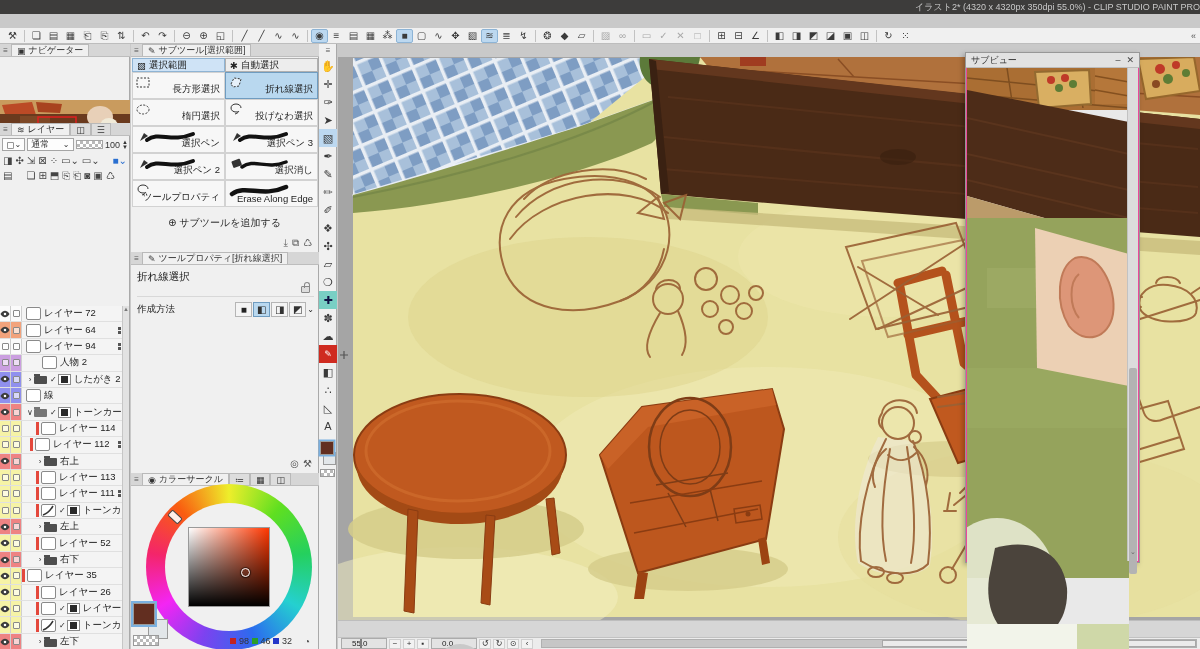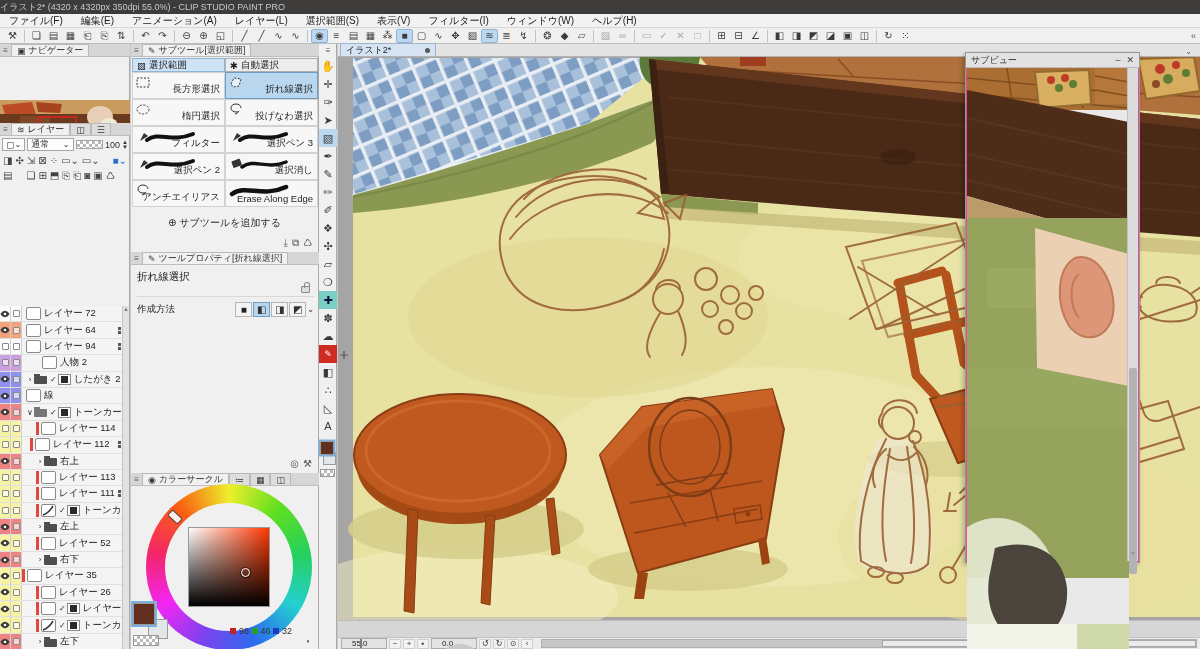--- a/index.html
+++ b/index.html
@@ -1,21 +1,21 @@
 <!DOCTYPE html>
 <html><head>
 <meta charset="utf-8">
 <style>
 *{box-sizing:border-box;margin:0;padding:0}
 html,body{background:#888}
 .app{position:relative;width:1200px;height:649px;overflow:hidden;background:#c9c9c9;
  font-family:"Liberation Sans","DejaVu Sans",sans-serif;color:#222;-webkit-user-select:none;user-select:none}
 
 .titlebar{position:absolute;left:0;top:0;width:100%;height:14px;background:#3d3c3b;color:#c9c9c9;
- font-size:9px;display:flex;align-items:center;justify-content:flex-start}
+ font-size:9px;display:flex;align-items:center;justify-content:flex-end}
 .menubar{position:absolute;left:0;top:14px;width:100%;height:14px;background:#f2f2f2;border-bottom:1px solid #d7d7d7;
  display:flex;align-items:center;font-size:10px;color:#1c1c1c}
 .menubar .mi{padding:0 9px;height:100%;display:flex;align-items:center;cursor:default}
 .cmdbar{position:absolute;left:0;top:28px;width:100%;height:16px;background:#f0f0f0;border-bottom:1px solid #bdbdbd;
  display:flex;align-items:center;padding-left:4px;overflow:hidden}
 .cmdbar .tbi{width:17px;height:14px;display:flex;align-items:center;justify-content:center;font-size:10px;color:#3b3b3b;border-radius:2px;flex:0 0 auto}
 .cmdbar .tbi.on{background:#bcd8f0;border:1px solid #8db4d6}
 .cmdbar .tbi.dim{color:#a9a9a9}
 .cmdbar .tsep{width:1px;height:12px;background:#c2c2c2;margin:0 3px;flex:0 0 auto}
 .cmdbar .tend{margin-left:auto;font-size:9px;color:#555;padding-right:4px}
@@ -118,31 +118,20 @@
 </style>
 </head>
 <body>
 
 <div class="app">
 
   <div class="titlebar">
     <span>イラスト2* (4320 x 4320px 350dpi 55.0%)  - CLIP STUDIO PAINT PRO</span>
   </div>
 
-  <div class="menubar" id="menubar">
-      <span class="mi">ファイル(F)</span>
-      <span class="mi">編集(E)</span>
-      <span class="mi">アニメーション(A)</span>
-      <span class="mi">レイヤー(L)</span>
-      <span class="mi">選択範囲(S)</span>
-      <span class="mi">表示(V)</span>
-      <span class="mi">フィルター(I)</span>
-      <span class="mi">ウィンドウ(W)</span>
-      <span class="mi">ヘルプ(H)</span>
-    </div>
 
   <div class="cmdbar" id="cmdbar">
       <span class="tbi">⚒</span>
       <span class="tsep"></span>
       <span class="tbi">❏</span>
       <span class="tbi">▤</span>
       <span class="tbi">▦</span>
       <span class="tbi">⎗</span>
       <span class="tbi">⎘</span>
       <span class="tbi">⇅</span>
@@ -673,21 +662,21 @@
     <span class="sticon"><svg width="16" height="14" viewBox="0 0 16 14">
               <path d="M13,6 C13,3.5 10.8,2 8,2 C5,2 3,3.6 3,6 C3,8.4 5.2,10 8,10 C9,10 10,9.8 10.7,9.4 C10,11 8.5,11.5 7,12" fill="none" stroke="#333"></path>
             </svg></span>
     <span class="stlabel">投げなわ選択</span>
         </div>
         <div class="stcell">
     <span class="sticon"><svg width="62" height="16" viewBox="0 0 62 16">
               <path d="M5,12 L9,4 L13,7 Z" fill="#333"></path>
               <path d="M12,11 C24,2 36,14 58,5" stroke="#111" stroke-width="4" fill="none" stroke-linecap="round"></path>
             </svg></span>
-    <span class="stlabel">フィルター</span>
+    <span class="stlabel">選択ペン</span>
         </div>
         <div class="stcell">
     <span class="sticon"><svg width="62" height="16" viewBox="0 0 62 16">
               <path d="M5,12 L9,4 L13,7 Z" fill="#333"></path>
               <path d="M12,11 C24,2 36,14 58,5" stroke="#111" stroke-width="4" fill="none" stroke-linecap="round"></path>
             </svg></span>
     <span class="stlabel">選択ペン 3</span>
         </div>
         <div class="stcell">
     <span class="sticon"><svg width="62" height="16" viewBox="0 0 62 16">
@@ -700,21 +689,21 @@
     <span class="sticon"><svg width="62" height="16" viewBox="0 0 62 16">
               <rect x="4" y="4" width="9" height="7" rx="1" fill="#333" transform="rotate(-20 8 7)"></rect>
               <path d="M14,11 C26,2 38,14 58,6" stroke="#111" stroke-width="3.5" fill="none" stroke-linecap="round"></path>
             </svg></span>
     <span class="stlabel">選択消し</span>
         </div>
         <div class="stcell">
     <span class="sticon"><svg width="16" height="14" viewBox="0 0 16 14">
               <path d="M13,6 C13,3.5 10.8,2 8,2 C5,2 3,3.6 3,6 C3,8.4 5.2,10 8,10 C9,10 10,9.8 10.7,9.4 C10,11 8.5,11.5 7,12" fill="none" stroke="#333"></path>
             </svg></span>
-    <span class="stlabel">アンチエイリアス</span>
+    <span class="stlabel">ツールプロパティ</span>
         </div>
         <div class="stcell">
     <span class="sticon"><svg width="62" height="16" viewBox="0 0 62 16">
               <path d="M4,11 C18,1 34,15 58,4" stroke="#111" stroke-width="4.5" fill="none" stroke-linecap="round"></path>
             </svg></span>
     <span class="stlabel">Erase Along Edge</span>
         </div>
       </div>
     <div class="staddrow" style="top:172px;">
       <span>⊕ </span><span>サブツールを追加する</span>
@@ -764,21 +753,21 @@
       <span class="ptab" style="background:#ddd">◫</span>
     </div>
     <div class="wheel" style="left:15px;top:11px;width:166px;height:166px;"></div>
     <div class="wheel-hole" style="left:34px;top:30px;width:128px;height:128px;"></div>
     <div class="svsq" id="svsq" style="left: 57px; top: 54px; width: 82px; height: 80px; background: linear-gradient(to top, rgb(0, 0, 0), rgba(0, 0, 0, 0)), linear-gradient(to right, rgb(255, 255, 255), rgb(255, 55, 0));"></div>
     <div class="svmark" style="left:110px;top:95px;"></div>
     <div class="ringmark" style="left:40px;top:37px;transform:rotate(313deg);"></div>
     <div class="swatch" id="mainsw" style="left: 2px; top: 130px; width: 22px; height: 22px; box-shadow: rgb(122, 176, 224) 0px 0px 0px 2px; z-index: 3; background: rgb(98, 46, 32);"></div>
     <div class="swatch" id="subsw" style="left: 17px; top: 146px; width: 20px; height: 20px; z-index: 2; background: rgb(226, 230, 233);"></div>
     <div class="swatch checker" style="left:2px;top:162px;width:26px;height:11px;z-index:3"></div>
-    <div class="rgbrow" style="right:26px;bottom:13px;margin-top:29px;" id="rgbrow">
+    <div class="rgbrow" style="right:26px;bottom:3px;margin-top:29px;" id="rgbrow">
         <span><span class="rgbchip" style="background:#c32222"></span> 98</span>
         <span><span class="rgbchip" style="background:#2a9e2a"></span> 46</span>
         <span><span class="rgbchip" style="background:#2336c8"></span> 32</span>
       </div>
     <span style="position:absolute;right:8px;bottom:2px;font-size:10px;color:#555">◔</span>
   </div>
 
   <div class="vtool">
     <div class="vti" style="height:13px;font-size:8px;color:#555">≡</div>
     <div id="vtools">
@@ -804,27 +793,20 @@
         <div class="vti">◺</div>
         <div class="vti">A</div>
       </div>
     <div style="position:relative;height:60px">
       <div class="swatch" id="mainsw2" style="left: 1px; top: 6px; width: 14px; height: 14px; box-shadow: rgb(122, 176, 224) 0px 0px 0px 1.5px; z-index: 2; background: rgb(98, 46, 32);"></div>
       <div class="swatch" id="subsw2" style="left: 4px; top: 17px; width: 13px; height: 13px; background: rgb(226, 230, 233);"></div>
       <div class="swatch checker" style="left:1px;top:34px;width:15px;height:8px;z-index:2"></div>
     </div>
   </div>
 
-  <div class="doctabs">
-    <div class="doctab">
-      <span>イラスト2*</span>
-      <span class="dot"></span>
-    </div>
-    <span style="margin-left:auto;font-size:8px;color:#555;padding-right:8px">⌄</span>
-  </div>
 
   <div class="viewport">
     <svg width="862" height="563" viewBox="0 0 862 563">
       <defs>
         <pattern id="ging" width="26" height="26" patternUnits="userSpaceOnUse" patternTransform="rotate(-23)">
           <rect width="26" height="26" fill="#7e9dc3"></rect>
           <rect x="0" y="0" width="13" height="13" fill="#a8c0da"></rect>
           <rect x="13" y="13" width="13" height="13" fill="#a8c0da"></rect>
           <rect x="0" y="11" width="26" height="3.5" fill="#e9eef4"></rect>
           <rect x="11" y="0" width="3.5" height="26" fill="#e9eef4"></rect>

